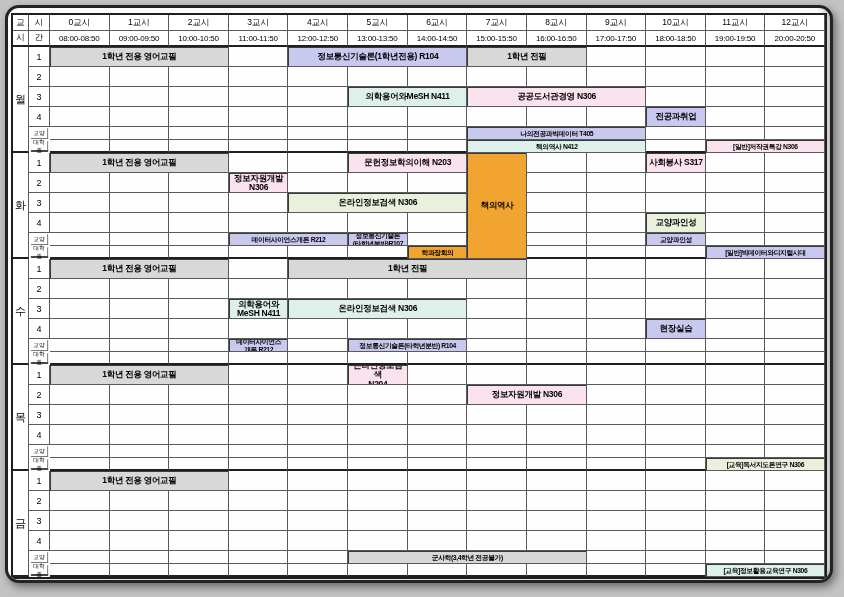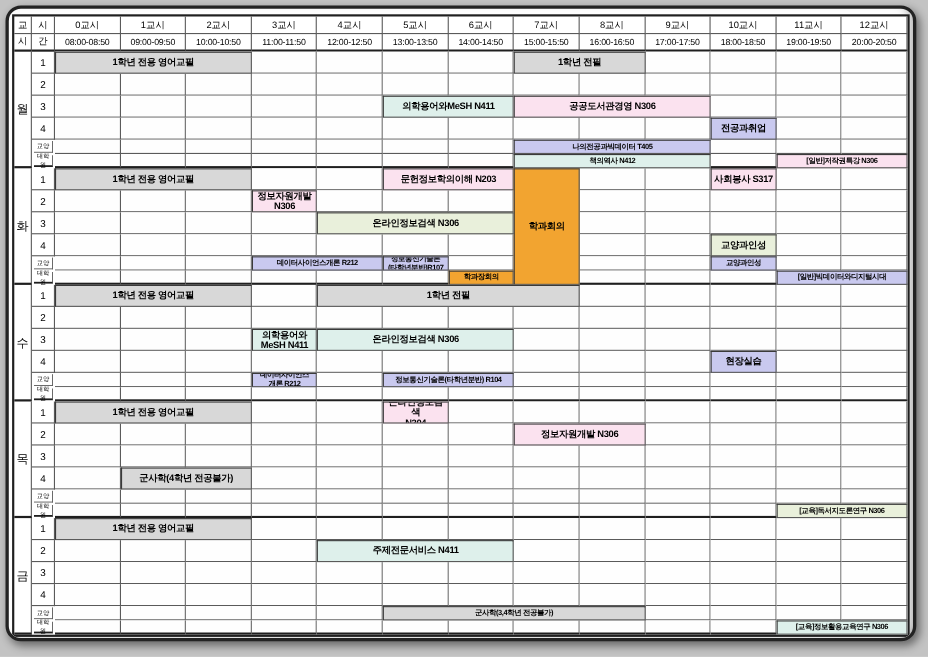--- a/index.html
+++ b/index.html
@@ -142,20 +142,21 @@
       <div class="cell dayend" style="grid-area: 8 / 7;"></div>
       <div class="cell dayend" style="grid-area: 8 / 8;"></div>
       <div class="cell dayend" style="grid-area: 8 / 9;"></div>
       <div class="cell dayend" style="grid-area: 8 / 10;"></div>
       <div class="cell dayend" style="grid-area: 8 / 11;"></div>
       <div class="cell dayend" style="grid-area: 8 / 12;"></div>
       <div class="cell dayend" style="grid-area: 8 / 13;"></div>
       <div class="cell dayend" style="grid-area: 8 / 14;"></div>
       <div class="cell dayend" style="grid-area: 8 / 15;"></div>
       <div class="course" style="grid-area: 3 / 3 / auto / span 3; background: rgb(216, 216, 216);">1학년 전용 영어교필</div>
+      <div class="course" style="grid-area: 3 / 7 / auto / span 3; background: rgb(201, 201, 239);">정보통신기술론(1학년전용) R104</div>
       <div class="course" style="grid-area: 3 / 10 / auto / span 2; background: rgb(216, 216, 216);">1학년 전필</div>
       <div class="course" style="grid-area: 5 / 8 / auto / span 2; background: rgb(222, 240, 235);">의학용어와MeSH N411</div>
       <div class="course" style="grid-area: 5 / 10 / auto / span 3; background: rgb(251, 226, 239);">공공도서관경영 N306</div>
       <div class="course" style="grid-area: 6 / 13; background: rgb(201, 201, 239);">전공과취업</div>
       <div class="course small" style="grid-area: 7 / 10 / auto / span 3; background: rgb(201, 201, 239);">나의전공과빅데이터 T405</div>
       <div class="course small" style="grid-area: 8 / 10 / auto / span 3; background: rgb(222, 240, 235);">책의역사 N412</div>
       <div class="course small" style="grid-area: 8 / 14 / auto / span 2; background: rgb(251, 226, 239);">[일반]저작권특강 N306</div>
       <div class="daylab" style="grid-area: 9 / 1 / span 6;">화</div>
       <div class="rowlab" style="grid-area: 9 / 2;">1</div>
       <div class="rowlab" style="grid-area: 10 / 2;">2</div>
@@ -236,21 +237,21 @@
       <div class="cell dayend" style="grid-area: 14 / 8;"></div>
       <div class="cell dayend" style="grid-area: 14 / 9;"></div>
       <div class="cell dayend" style="grid-area: 14 / 10;"></div>
       <div class="cell dayend" style="grid-area: 14 / 11;"></div>
       <div class="cell dayend" style="grid-area: 14 / 12;"></div>
       <div class="cell dayend" style="grid-area: 14 / 13;"></div>
       <div class="cell dayend" style="grid-area: 14 / 14;"></div>
       <div class="cell dayend" style="grid-area: 14 / 15;"></div>
       <div class="course" style="grid-area: 9 / 3 / auto / span 3; background: rgb(216, 216, 216);">1학년 전용 영어교필</div>
       <div class="course" style="grid-area: 9 / 8 / auto / span 2; background: rgb(251, 226, 239);">문헌정보학의이해 N203</div>
-      <div class="course" style="grid-area: 9 / 10 / span 6; background: rgb(242, 164, 48);">학과회의</div>
+      <div class="course" style="grid-area: 9 / 10 / span 6; background: rgb(242, 164, 48);">책의역사</div>
       <div class="course" style="grid-area: 9 / 13; background: rgb(251, 226, 239);">사회봉사 S317</div>
       <div class="course" style="grid-area: 10 / 6; background: rgb(251, 226, 239);">정보자원개발
 N306</div>
       <div class="course" style="grid-area: 11 / 7 / auto / span 3; background: rgb(233, 240, 219);">온라인정보검색 N306</div>
       <div class="course" style="grid-area: 12 / 13; background: rgb(233, 240, 219);">교양과인성</div>
       <div class="course small" style="grid-area: 13 / 6 / auto / span 2; background: rgb(201, 201, 239);">데이터사이언스개론 R212</div>
       <div class="course small" style="grid-area: 13 / 8; background: rgb(201, 201, 239);">정보통신기술론
 (타학년분반)R107</div>
       <div class="course small" style="grid-area: 13 / 13; background: rgb(201, 201, 239);">교양과인성</div>
       <div class="course small" style="grid-area: 14 / 9; background: rgb(242, 164, 48);">학과장회의</div>
@@ -431,21 +432,20 @@
       <div class="cell dayend" style="grid-area: 26 / 10;"></div>
       <div class="cell dayend" style="grid-area: 26 / 11;"></div>
       <div class="cell dayend" style="grid-area: 26 / 12;"></div>
       <div class="cell dayend" style="grid-area: 26 / 13;"></div>
       <div class="cell dayend" style="grid-area: 26 / 14;"></div>
       <div class="cell dayend" style="grid-area: 26 / 15;"></div>
       <div class="course" style="grid-area: 21 / 3 / auto / span 3; background: rgb(216, 216, 216);">1학년 전용 영어교필</div>
       <div class="course" style="grid-area: 21 / 8; background: rgb(251, 226, 239);">온라인정보검색
 N204</div>
       <div class="course" style="grid-area: 22 / 10 / auto / span 2; background: rgb(251, 226, 239);">정보자원개발 N306</div>
-      <div class="course" style="grid-area: 24 / 4 / auto / span 2; background: rgb(216, 216, 216);">군사학(4학년 전공불가)</div>
       <div class="course small" style="grid-area: 26 / 14 / auto / span 2; background: rgb(233, 240, 219);">[교육]독서지도론연구 N306</div>
       <div class="daylab" style="grid-area: 27 / 1 / span 6;">금</div>
       <div class="rowlab" style="grid-area: 27 / 2;">1</div>
       <div class="rowlab" style="grid-area: 28 / 2;">2</div>
       <div class="rowlab" style="grid-area: 29 / 2;">3</div>
       <div class="rowlab" style="grid-area: 30 / 2;">4</div>
       <div class="rowlab tiny" style="grid-area: 31 / 2;">교양</div>
       <div class="rowlab tiny dayend" style="grid-area: 32 / 2;">대학원</div>
       <div class="cell" style="grid-area: 27 / 3;"></div>
       <div class="cell" style="grid-area: 27 / 4;"></div>
@@ -519,17 +519,16 @@
       <div class="cell dayend" style="grid-area: 32 / 7;"></div>
       <div class="cell dayend" style="grid-area: 32 / 8;"></div>
       <div class="cell dayend" style="grid-area: 32 / 9;"></div>
       <div class="cell dayend" style="grid-area: 32 / 10;"></div>
       <div class="cell dayend" style="grid-area: 32 / 11;"></div>
       <div class="cell dayend" style="grid-area: 32 / 12;"></div>
       <div class="cell dayend" style="grid-area: 32 / 13;"></div>
       <div class="cell dayend" style="grid-area: 32 / 14;"></div>
       <div class="cell dayend" style="grid-area: 32 / 15;"></div>
       <div class="course" style="grid-area: 27 / 3 / auto / span 3; background: rgb(216, 216, 216);">1학년 전용 영어교필</div>
-      <div class="course" style="grid-area: 28 / 7 / auto / span 3; background: rgb(222, 240, 235);">주제전문서비스 N411</div>
       <div class="course small" style="grid-area: 31 / 8 / auto / span 4; background: rgb(216, 216, 216);">군사학(3,4학년 전공불가)</div>
       <div class="course small" style="grid-area: 32 / 14 / auto / span 2; background: rgb(222, 240, 235);">[교육]정보활용교육연구 N306</div>
     </div>
 </div>
 
 </body></html>

